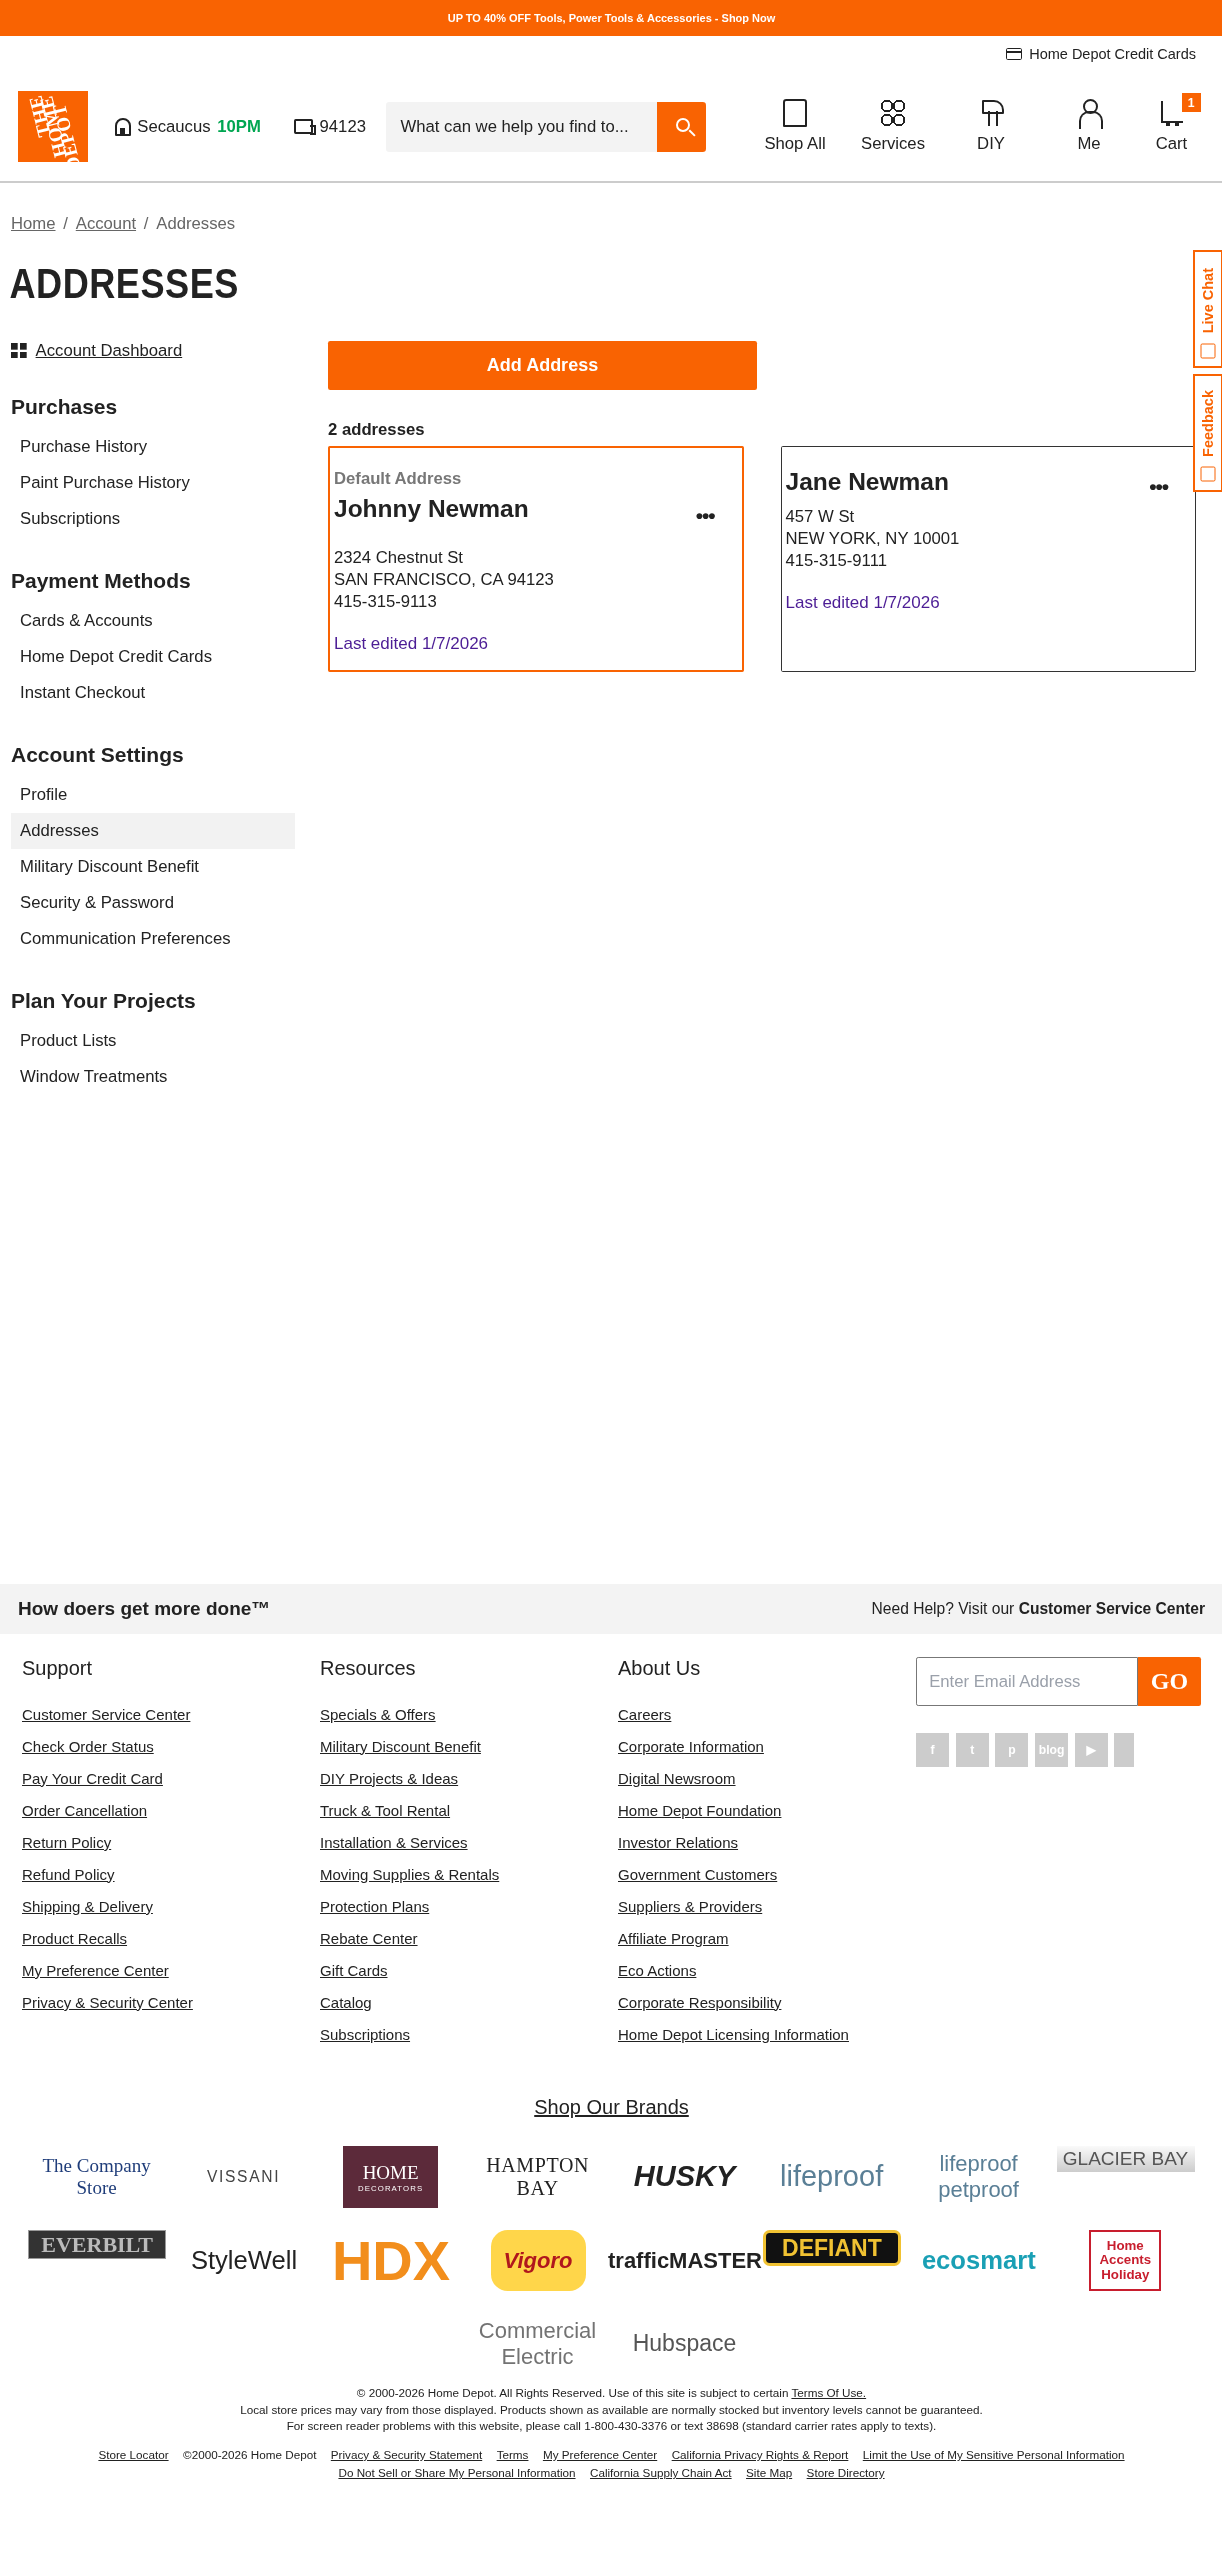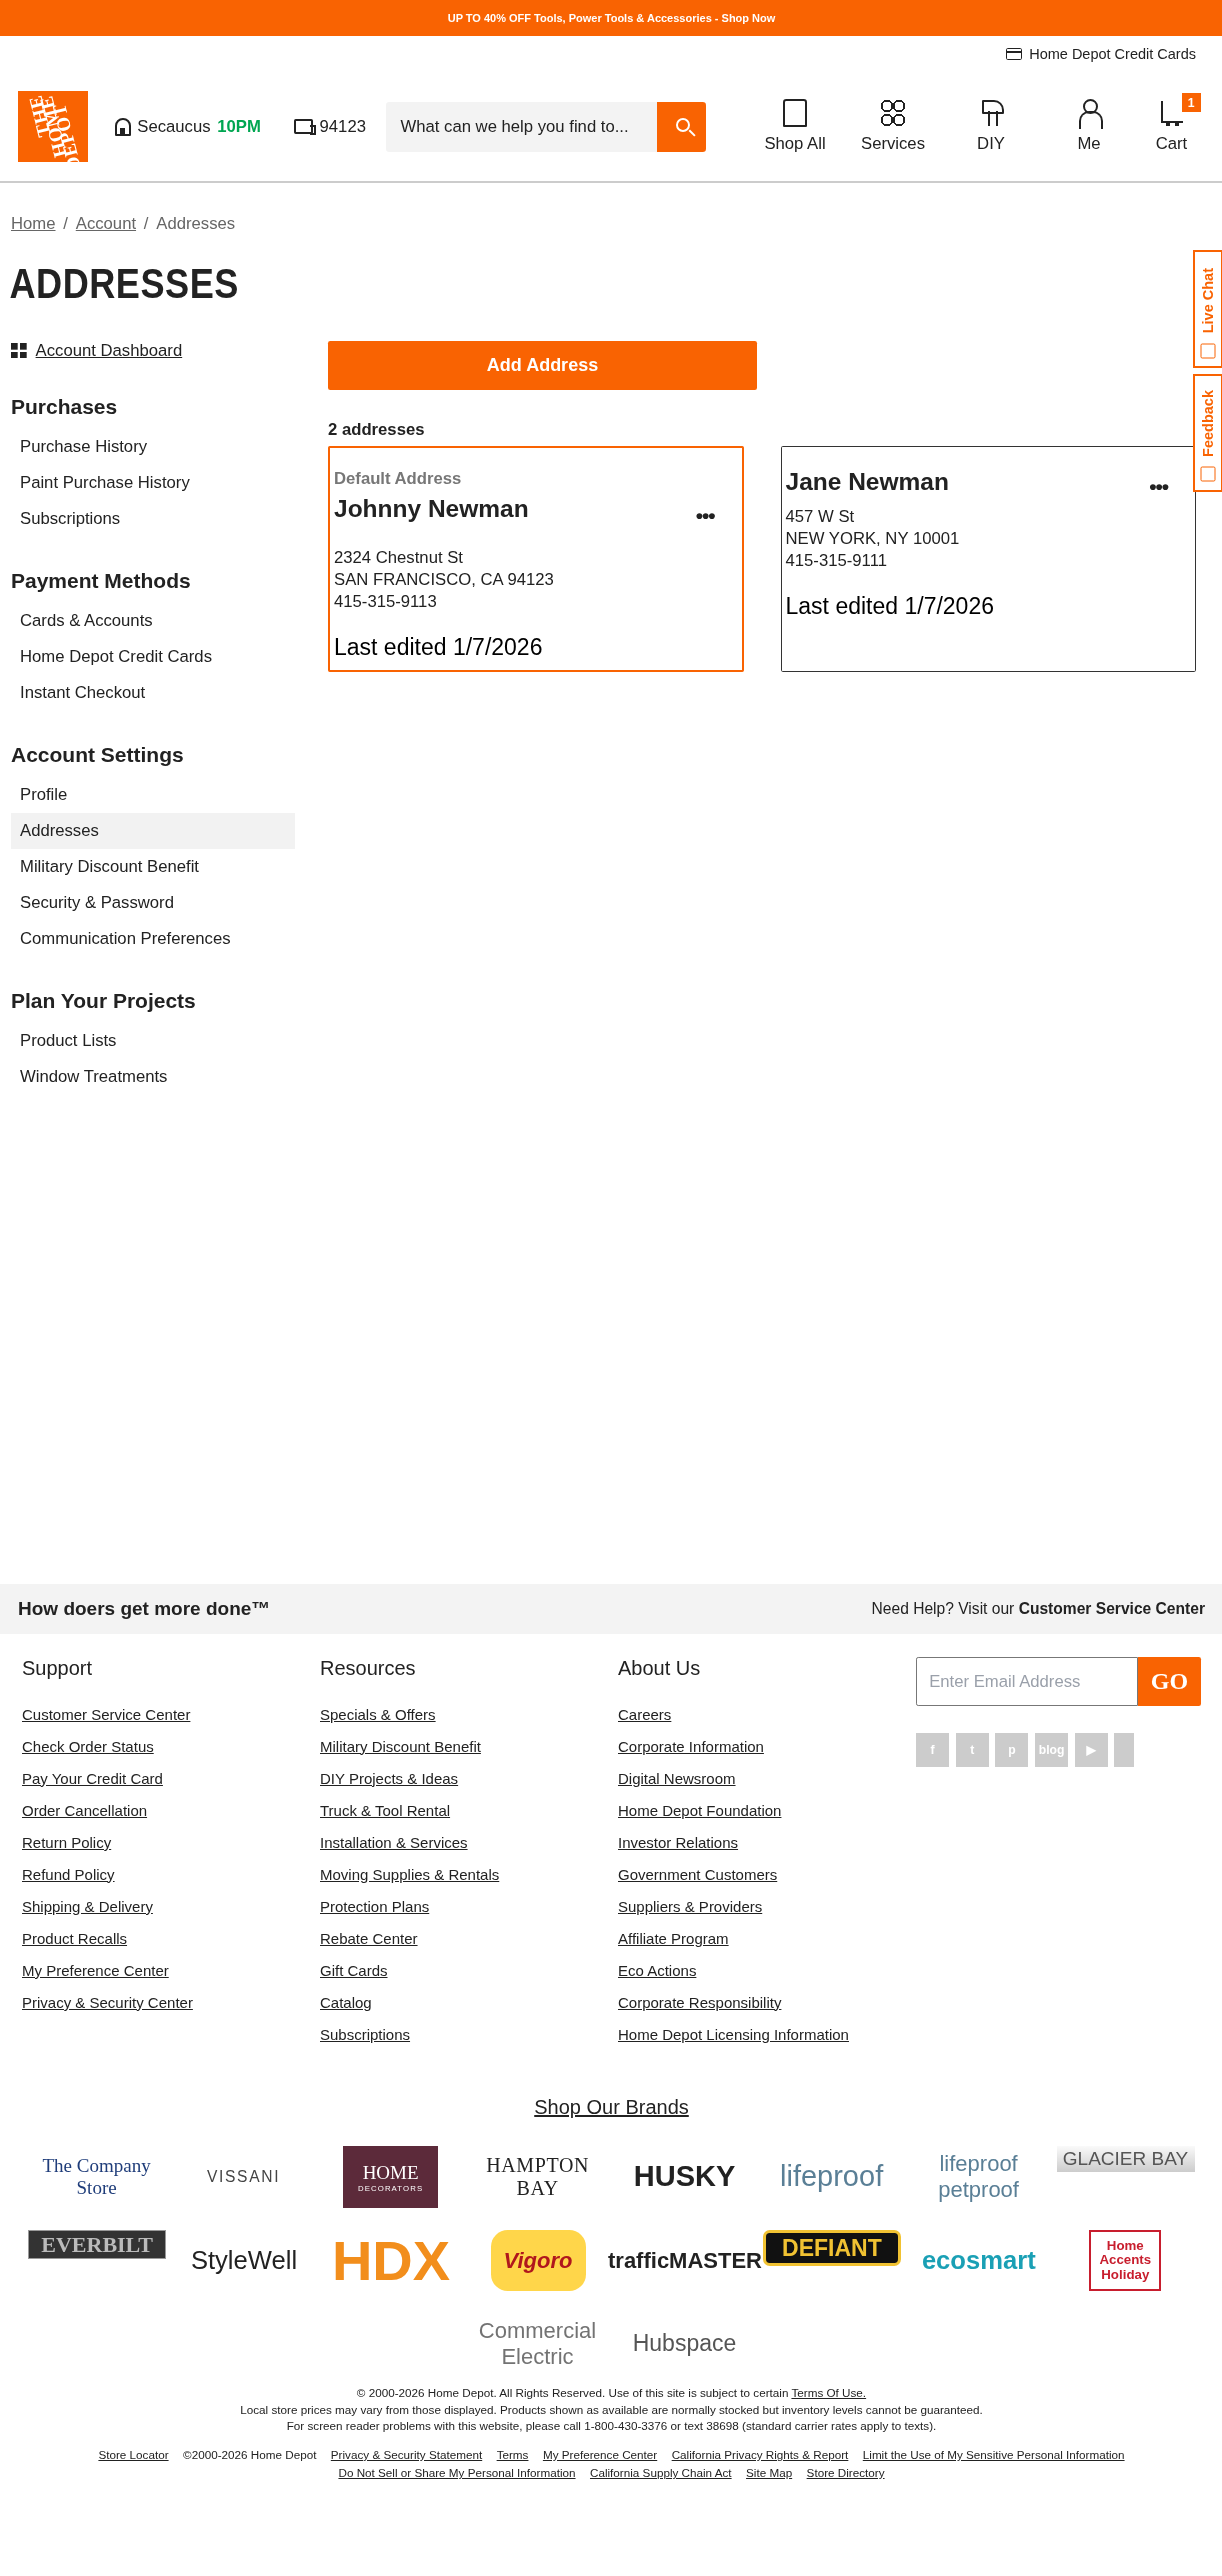--- a/index.html
+++ b/index.html
@@ -52,21 +52,21 @@
 .group .item.active{background:#f2f2f2}
 .content{width:901px;padding-left:33px;padding-top:33px}
 .addbtn{width:429px;height:49px;background:#f96302;color:#fff;border:none;border-radius:2.2px;font-family:"Liberation Sans",sans-serif;font-size:18px;font-weight:bold}
 .count{font-size:16.7px;font-weight:bold;margin:30px 0 6.7px}
 .cards{display:flex;gap:37px}
 .card{width:429px;height:226px;border:1.1px solid #333;border-radius:1.7px;padding:21px 4px;position:relative}
 .card.default{border:2.2px solid #f96302}
 .card .dlabel{font-size:16.7px;font-weight:bold;color:#777;margin-bottom:5.6px}
 .card .name{font-size:24.5px;font-weight:bold;margin-bottom:24.5px}
 .card .line{font-size:16.7px;line-height:22px}
-.card .edited{font-size:23px;color:#000000;margin-top:21px}
+.card .edited{font-size:17px;color:#4c1d95;margin-top:21px}
 .card .more{position:absolute;right:27px;top:57px;font-size:21px;font-weight:bold;letter-spacing:-1.1px;line-height:1}
 .card:not(.default) .more{top:29px}
 .card:not(.default) .name{margin-bottom:10px}
 .tabs-right{position:absolute;right:0;top:250px;display:flex;flex-direction:column;gap:5.6px}
 .vtab{width:30px;border:2.2px solid #f96302;background:#fff;color:#f96302;font-weight:bold;font-size:14.5px;display:flex;flex-direction:column;align-items:center;justify-content:flex-end;padding:11px 0 7.8px;gap:10px}
 .vtab span{writing-mode:vertical-rl;transform:rotate(180deg)}
 .vtab .tico{width:14.5px;height:14.5px;border:1.7px solid #f96302;border-radius:1.7px}
 .footer-band{position:absolute;top:1584px;left:0;width:1223px;height:50px;background:#f3f3f3;display:flex;align-items:center;justify-content:space-between;padding:0 18px 0 18px}
 .footer-band .tag{font-size:19px;font-weight:bold}
 .footer-band .help{font-size:15.6px}
@@ -89,21 +89,21 @@
 .social span{width:33px;height:34px;background:#ccc;color:#fff;font-weight:bold;font-size:12.2px;display:flex;align-items:center;justify-content:center}
 .social span.phone{width:20px;background:#ccc}
 .brands-title{position:absolute;top:2096px;left:0;width:1223px;text-align:center;font-size:20px;text-decoration:underline}
 .brands{position:absolute;top:2146px;left:22px;width:1178px;display:flex;flex-wrap:wrap;justify-content:center;row-gap:22px}
 .brand{width:147px;height:61px;display:flex;align-items:center;justify-content:center;font-size:16.7px;text-align:center}
 .b-company{color:#1f3d7a;font-family:"Liberation Serif",serif;font-size:19px}
 .b-vissani{color:#444;letter-spacing:1.7px;font-size:15.6px}
 .b-hdc{background:#5c2a3a;color:#fff;font-family:"Liberation Serif",serif;width:95px;height:62px;flex-direction:column;font-size:19px;margin:0 26px}
 .b-hdc small{font-family:"Liberation Sans",sans-serif;font-size:7.8px;letter-spacing:1.1px}
 .b-hampton{font-family:"Liberation Serif",serif;font-size:20px;letter-spacing:0.6px}
-.b-husky{font-weight:bold;font-size:29px;}
+.b-husky{font-weight:bold;font-size:29px;font-style:italic}
 .b-life{color:#5a7f96;font-size:29px}
 .b-glacier{background:linear-gradient(#fafafa,#ccc);color:#555;font-size:19px;height:25.6px;width:138px;margin:0 4.4px}
 .b-everbilt{background:#333;color:#bbb;font-family:"Liberation Serif",serif;font-weight:bold;font-size:22px;height:29px;width:138px;border:1.7px solid #999;margin:0 4.4px}
 .b-stylewell{font-weight:normal;font-size:25.6px}
 .b-hdx{color:#f28e1c;font-weight:bold;font-size:56px}
 .b-vigoro{background:#ffd64a;color:#b0171d;font-weight:bold;font-style:italic;font-size:22px;border-radius:16.7px;width:95px;margin:0 26px}
 .b-traffic{font-weight:bold;font-size:22px}
 .b-defiant{background:#111;color:#f1c232;font-weight:bold;font-size:23px;border:3.3px solid #f1c232;border-radius:6.7px;height:36px;width:138px;margin:0 4.4px}
 .b-eco{color:#1aa0b5;font-weight:bold;font-size:25.6px}
 .b-hah{border:2.2px solid #c81e2e;color:#c81e2e;font-weight:bold;width:72px;height:61px;font-size:13.3px;flex-direction:column;line-height:1.1;margin:0 37px}

